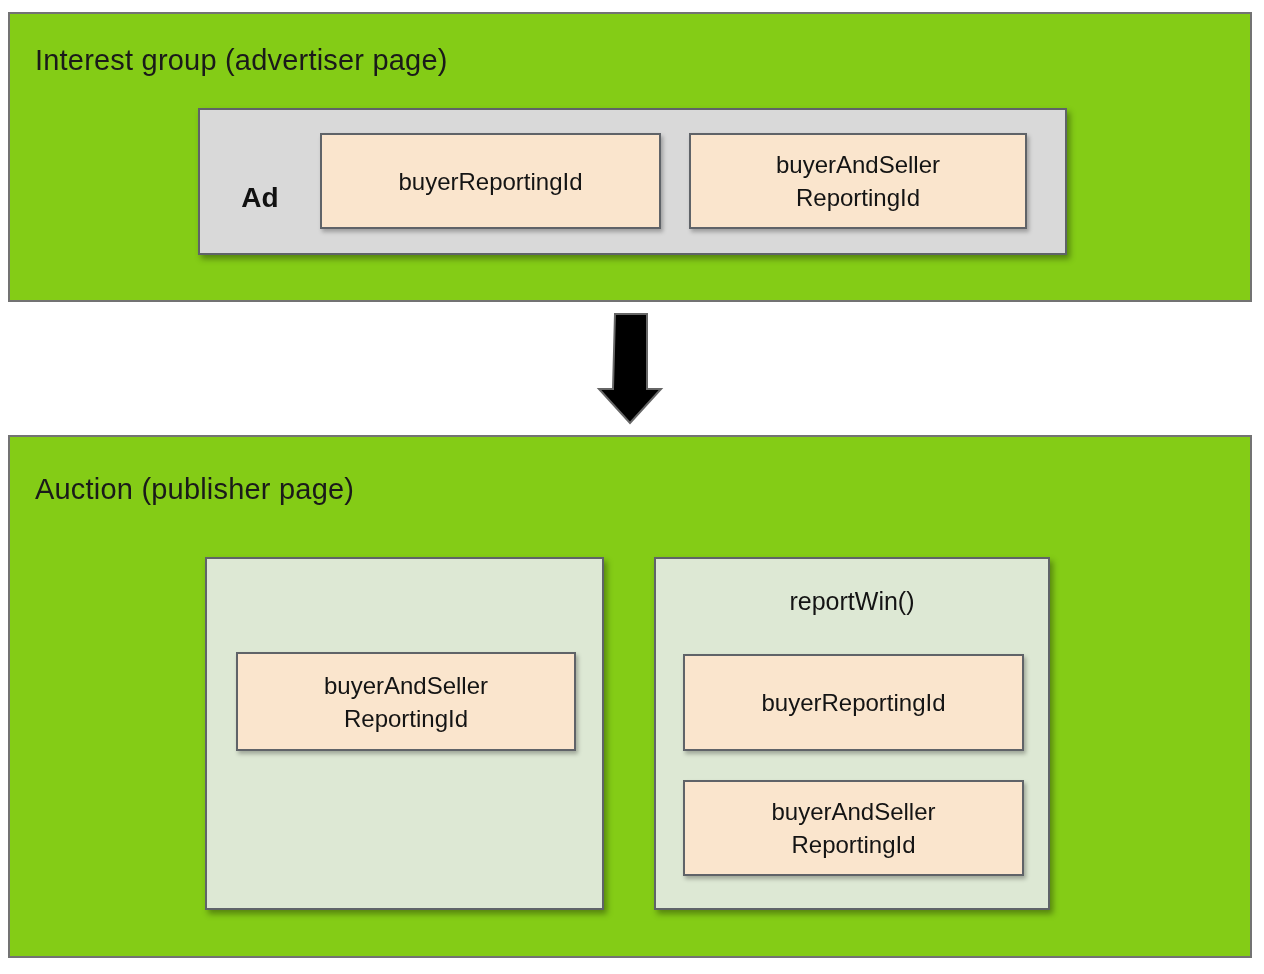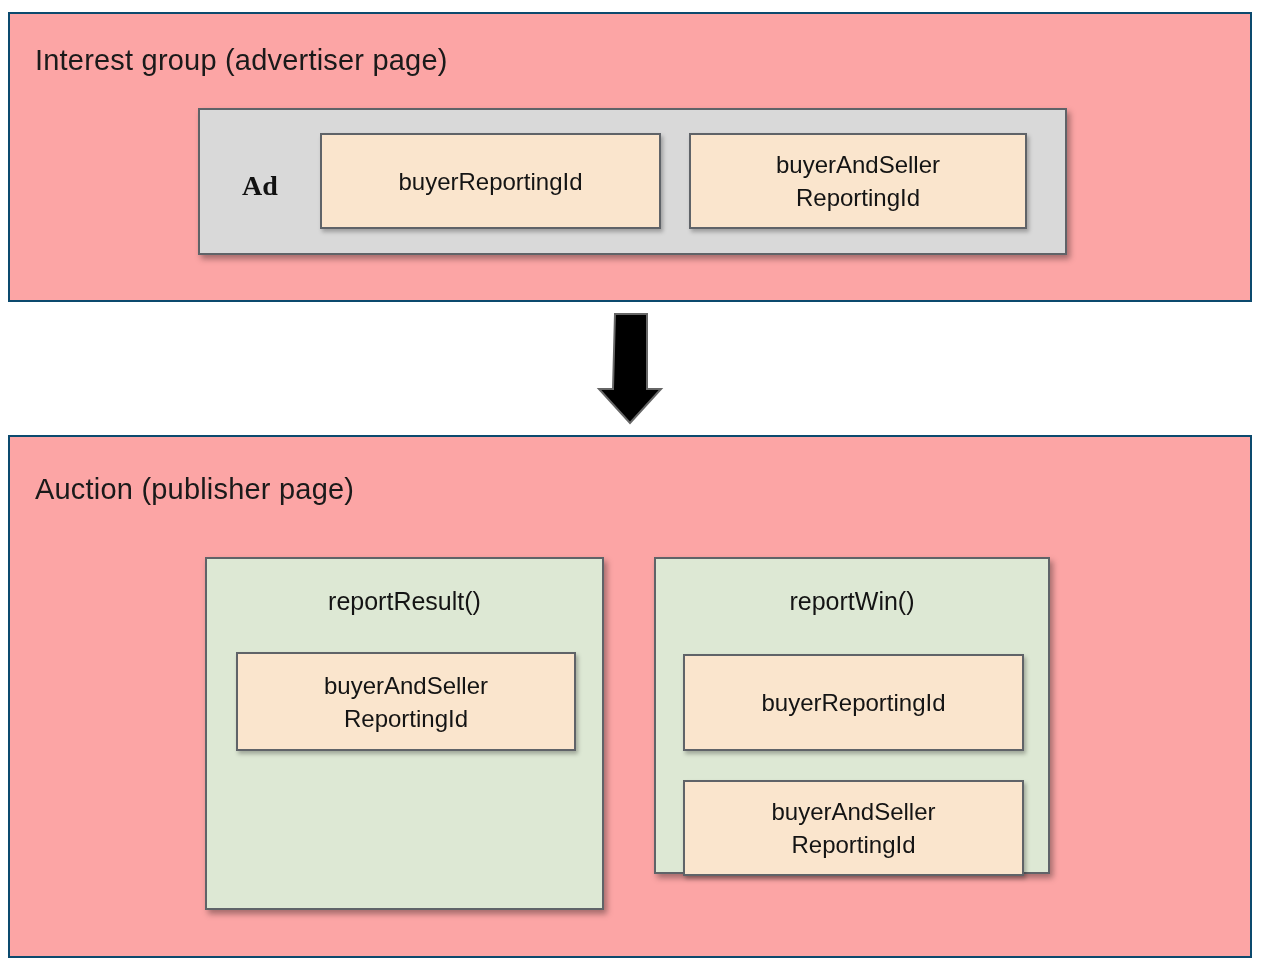--- a/index.html
+++ b/index.html
@@ -12,48 +12,47 @@
   .canvas {
     position: relative;
     width: 1264px;
     height: 974px;
     background: #ffffff;
     overflow: hidden;
   }
   .outer-box {
     position: absolute;
     box-sizing: border-box;
-    border: 2px solid #0c4a6e;
-    background: #fca5a5;
+    border: 2px solid #737373;
+    background: #84cc16;
   }
   .section-title {
     position: absolute;
     font-size: 29px;
     letter-spacing: 0.2px;
     color: #1a1a1a;
     white-space: nowrap;
   }
   .ad-box {
     position: absolute;
     box-sizing: border-box;
     background: #d9d9d9;
     border: 2px solid #5f6368;
     box-shadow: 3px 4px 6px rgba(0,0,0,0.35);
   }
   .ad-label {
     position: absolute;
-    left: 0; top: 4px;
+    left: 0; top: 16px;
     width: 120px; height: 100%;
     display: flex;
     align-items: center;
     justify-content: center;
     font-size: 28px;
     font-weight: bold;
     color: #111111;
-    font-family: Liberation Serif, serif;
   }
   .tan-box {
     position: absolute;
     box-sizing: border-box;
     background: #fae5cd;
     border: 2px solid #5f6368;
     box-shadow: 2px 3px 4px rgba(0,0,0,0.28);
     display: flex;
     align-items: center;
     justify-content: center;
@@ -105,26 +104,25 @@
   <div class="arrow-wrap">
     <svg width="70" height="113" viewBox="0 0 70 113" xmlns="http://www.w3.org/2000/svg">
       <polygon points="20,2 52,2 52,77 66,77 35,111 4,77 18,77" fill="#000000" stroke="#666666" stroke-width="2" stroke-linejoin="miter"></polygon>
     </svg>
   </div>
 
   <div class="outer-box" style="left:8px; top:435px; width:1244px; height:523px;">
     <div class="section-title" style="left:25px; top:28px;margin-top:8px;">Auction (publisher page)</div>
 
     <div class="green-box" style="left:195px; top:120px; width:399px; height:353px;">
-      <div class="green-title">reportResult()</div>
       <div class="tan-box" style="left:29px; top:93px; width:340px; height:99px;">buyerAndSeller
 ReportingId</div>
     </div>
 
-    <div class="green-box" style="left:644px; top:120px; width:396px; height:317px;">
+    <div class="green-box" style="left:644px; top:120px; width:396px; height:353px;">
       <div class="green-title">reportWin()</div>
       <div class="tan-box" style="left:27px; top:95px; width:341px; height:97px;">buyerReportingId</div>
       <div class="tan-box" style="left:27px; top:221px; width:341px; height:96px;">buyerAndSeller
 ReportingId</div>
     </div>
   </div>
 
 </div>
 
 </body></html>

